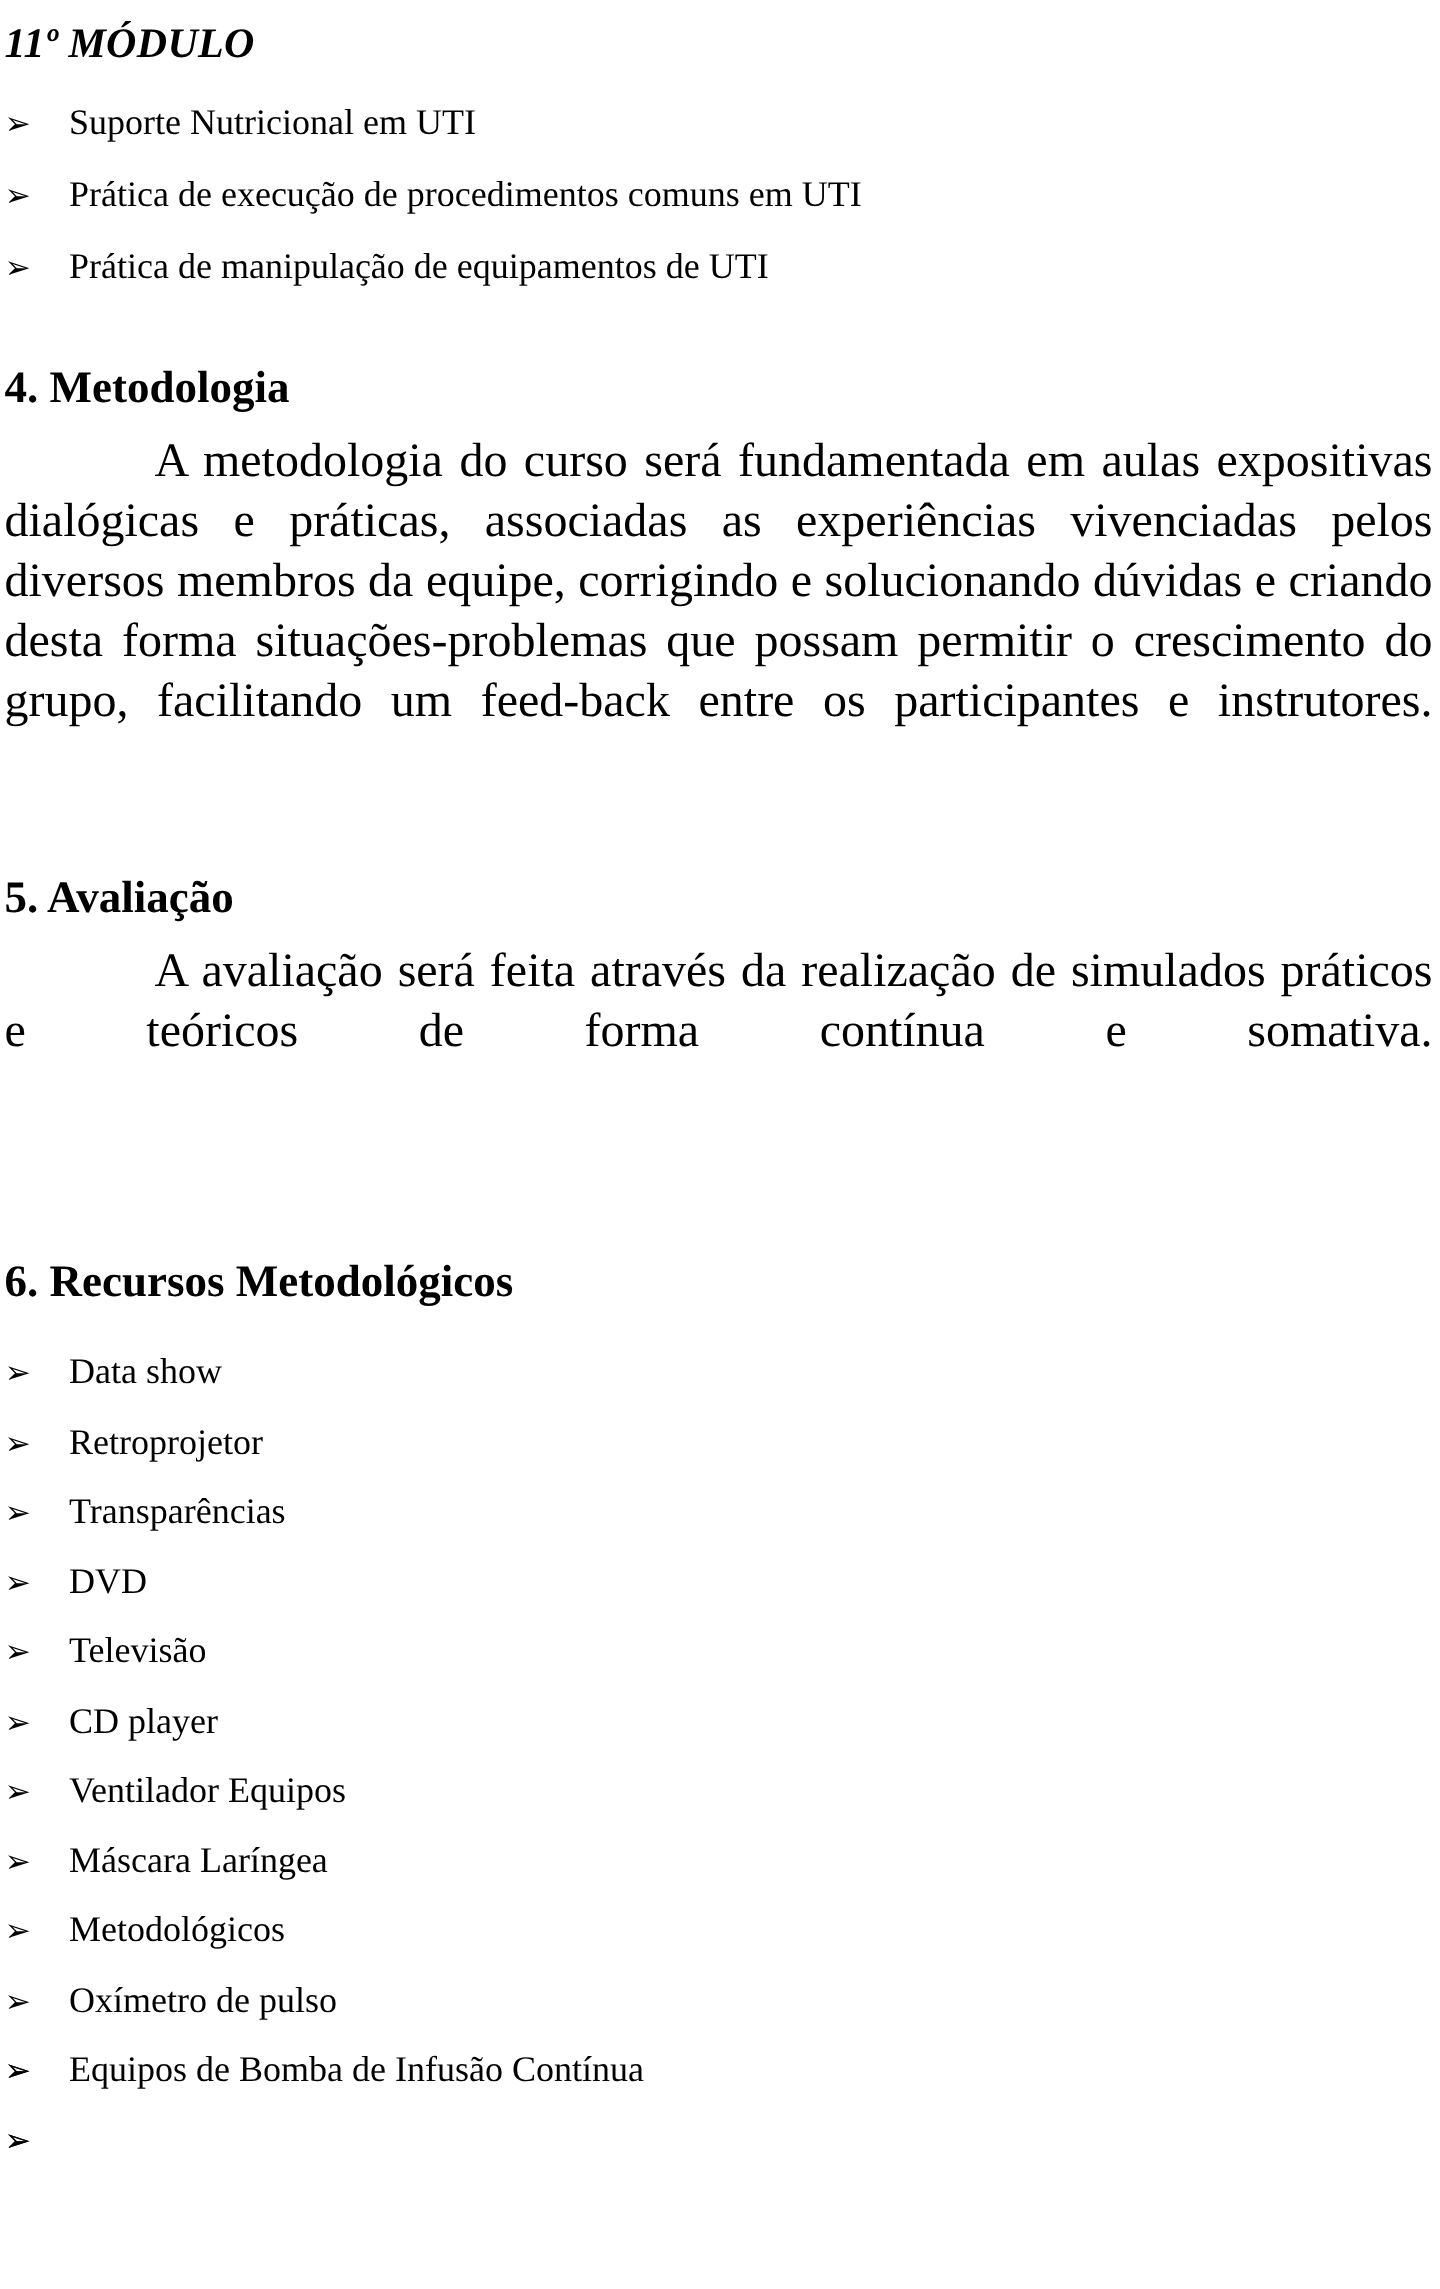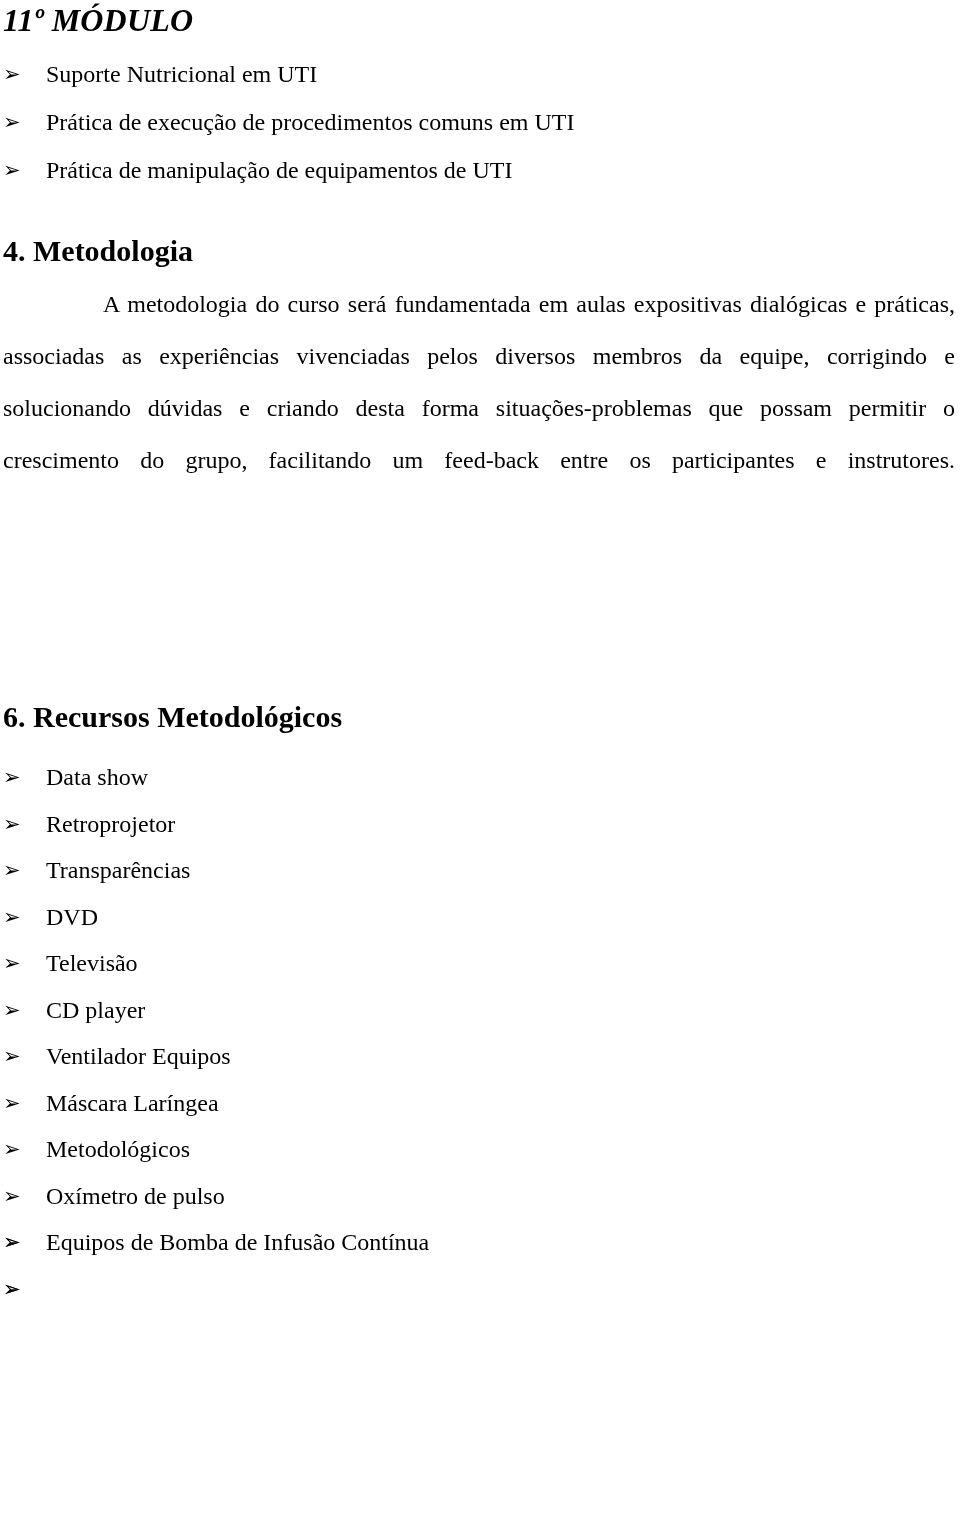--- a/index.html
+++ b/index.html
@@ -20,27 +20,27 @@
   .page {
     position: relative;
     width: 960px;
     height: 1526px;
     box-sizing: border-box;
     padding: 0 5px 0 3px;
   }
 
   
   .module-title {
-    font-size: 32px;
+    font-size: 28px;
     font-weight: bold;
     font-style: italic;
     line-height: 1.0;
     letter-spacing: 0.2px;
     margin: 0;
-    padding-top: 4px;
+    padding-top: 16px;
   }
 
   .section-heading {
     font-size: 30px;
     font-weight: bold;
     line-height: 1.0;
     margin: 0;
     white-space: pre;
   }
 
@@ -67,22 +67,22 @@
     width: 22px;
     font-size: 21px;
     line-height: inherit;
     font-family: "DejaVu Sans", sans-serif;
     font-weight: normal;
     color: #000;
   }
 
   
   .body-paragraph {
-    font-size: 24px;
-    line-height: 52px;
+    font-size: 32px;
+    line-height: 40px;
     text-align: justify;
     text-justify: inter-word;
     text-indent: 100px;
     margin: 0;
     hyphens: none;
   }
   
   .body-paragraph::after {
     content: "";
     display: inline-block;
@@ -125,23 +125,25 @@
   <div class="sp-b"></div>
 
   <h2 class="section-heading">4. Metodologia</h2>
 
   <div class="sp-c"></div>
 
   <p class="body-paragraph">A metodologia do curso será fundamentada em aulas expositivas dialógicas e práticas, associadas as experiências vivenciadas pelos diversos membros da equipe, corrigindo e solucionando dúvidas e criando desta forma situações-problemas que possam permitir o crescimento do grupo, facilitando um feed-back entre os participantes e instrutores.</p>
 
   <div class="sp-d"></div>
 
+  <h2 class="section-heading">5. Avaliação</h2>
 
   <div class="sp-e"></div>
 
+  <p class="body-paragraph">A avaliação será feita através da realização de simulados práticos e teóricos de forma contínua e somativa.</p>
 
   <div class="sp-f"></div>
 
   <h2 class="section-heading">6. Recursos Metodológicos</h2>
 
   <div class="sp-g"></div>
 
   <ul class="bullet-list tight" id="recursos-list">
       <li><span class="bullet-icon">➢</span><span>Data show</span></li>
       <li><span class="bullet-icon">➢</span><span>Retroprojetor</span></li>

